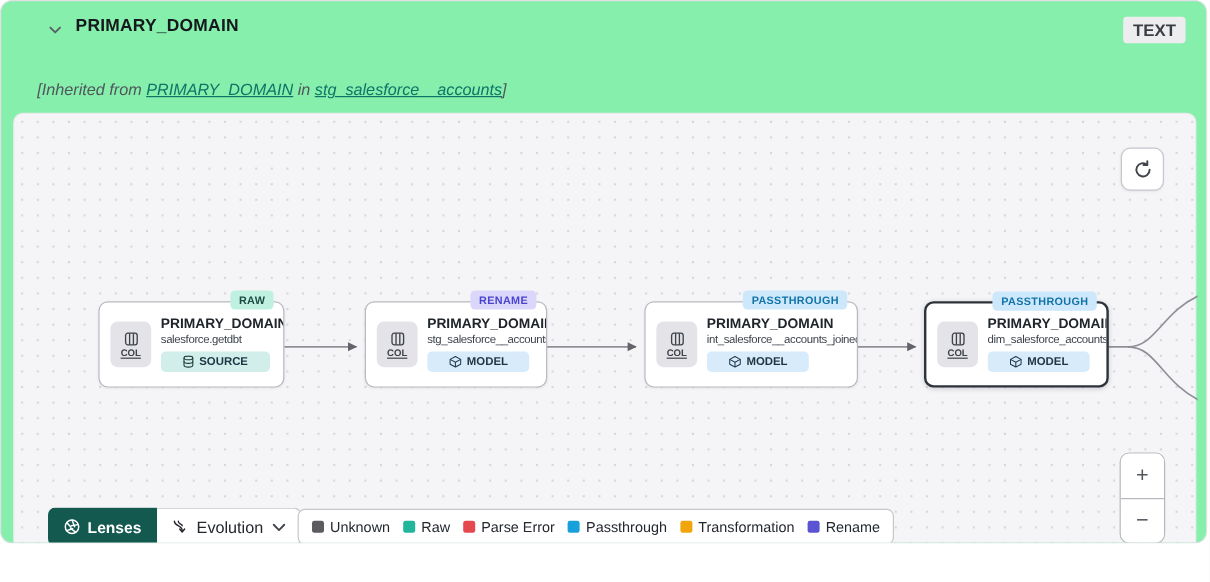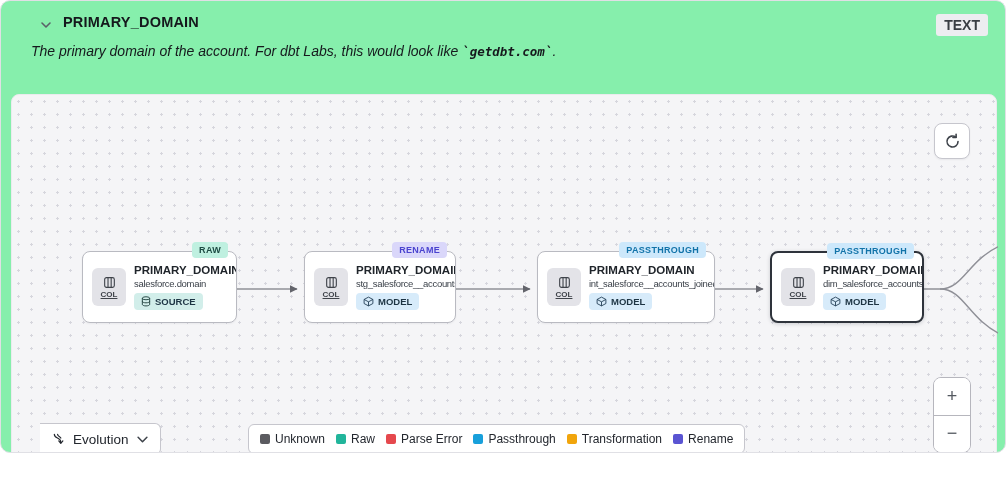--- a/index.html
+++ b/index.html
@@ -42,21 +42,21 @@
   .node.selected { border:2px solid #2e333b; box-shadow:0 1px 4px rgba(16,24,40,.18); }
   .tag { position:absolute; top:-10px; right:8px; font-size:9px; font-weight:700; letter-spacing:.3px;
          padding:3px 7px; border-radius:4px; white-space:nowrap; }
   .col-badge { width:34px; height:38px; background:#e3e3e8; border-radius:6px; flex:none;
                display:flex; flex-direction:column; align-items:center; justify-content:center; gap:1px;
                font-size:8px; font-weight:700; color:#3f434a;text-decoration:underline; }
   .node-body { display:flex; flex-direction:column; gap:2px; overflow:hidden; }
   .node-title { font-size:11.5px; font-weight:700; color:#20252b; white-space:nowrap; }
   .node-subtitle { font-size:9.5px; color:#3c424a; letter-spacing:-.3px; white-space:nowrap; }
   .resource-badge { display:inline-flex; align-items:center; gap:4px; align-self:flex-start; margin-top:2px;
-                    font-size:9.5px; font-weight:700; color:#1d3443; padding:3px 7px; border-radius:4px; }
+                    font-size:9.5px; font-weight:700; color:#1d3443; padding:3px 18px; border-radius:4px; }
 
   
   .lens-group { position:absolute; left:28px; top:328px; height:32px; display:flex; }
   .lenses-btn { display:flex; align-items:center; gap:6px; padding:0 12px; border-radius:6px 0 0 6px;
                 color:#fff; font-size:13px; font-weight:600; cursor:pointer; border:1px solid transparent; }
   .evolution-btn { display:flex; align-items:center; gap:8px; padding:0 12px; background:#fff;
                    border:1px solid #c6c6cd; border-left:none; border-radius:0 6px 6px 0;
                    font-size:13.5px; color:#23272e; cursor:pointer; }
   .legend { position:absolute; left:236px; top:329px; height:30px; display:flex; align-items:center; gap:11px;
             background:#fff; border:1px solid #c6c6cd; border-radius:6px; padding:0 11px;
@@ -72,22 +72,22 @@
 <div class="page">
 
   <div class="hdr-chevron">
     <svg width="14" height="14" viewBox="0 0 14 14" fill="none" stroke="currentColor" stroke-width="1.6" stroke-linecap="round" stroke-linejoin="round">
         <path d="M3 5l4 4 4-4"></path>
       </svg>
   </div>
   <div class="hdr-title">PRIMARY_DOMAIN</div>
   <div class="type-badge">TEXT</div>
 
-  <div class="desc-line"><span>The primary domain of the account. For dbt Labs, this would look like </span><span class="desc-code">`getdbt.com`</span><span>.</span></div>
-
+
+  <div class="inherit-line"><span>[Inherited from </span><span class="inherit-link">PRIMARY_DOMAIN</span><span> in </span><span class="inherit-link">stg_salesforce__accounts</span><span>]</span></div>
 
   <div class="canvas">
 
     <svg class="edges" width="986" height="384" viewBox="0 0 986 384">
       <defs>
         <marker id="arrow" markerWidth="7" markerHeight="7" refX="5.5" refY="3.5" orient="auto">
           <path d="M0.5,0.8 L6,3.5 L0.5,6.2 Z" fill="#63646b"></path>
         </marker>
       </defs>
       <g stroke="#8f9097" stroke-width="1.4" fill="none">
@@ -112,21 +112,21 @@
       <div class="col-badge">
         <svg width="13" height="13" viewBox="0 0 14 14" fill="none" stroke="#3f434a" stroke-width="1.2">
             <rect x="1.8" y="1.8" width="10.4" height="10.4" rx="2"></rect>
             <line x1="5.4" y1="1.8" x2="5.4" y2="12.2"></line>
             <line x1="8.8" y1="1.8" x2="8.8" y2="12.2"></line>
           </svg>
         <span>COL</span>
       </div>
       <div class="node-body">
         <div class="node-title">PRIMARY_DOMAIN__C</div>
-        <div class="node-subtitle">salesforce.domain</div>
+        <div class="node-subtitle">salesforce.getdbt</div>
         <div class="resource-badge" style="background-color: rgb(210, 238, 234);">
           <svg width="10" height="11" viewBox="0 0 12 13" fill="none" stroke="#1d3d3a" stroke-width="1.1">
               <ellipse cx="6" cy="2.6" rx="4.4" ry="1.8"></ellipse>
               <path d="M1.6 2.6 V10 c0 1 2 1.8 4.4 1.8 s4.4 -.8 4.4 -1.8 V2.6"></path>
               <path d="M1.6 6.3 c0 1 2 1.8 4.4 1.8 s4.4 -.8 4.4 -1.8"></path>
             </svg>
           <span>SOURCE</span>
         </div>
       </div>
     </div>
@@ -202,20 +202,31 @@
         </div>
       </div>
     </div>
 
     <div class="zoom-ctl">
       <div class="zoom-btn">+</div>
       <div class="zoom-btn">−</div>
     </div>
 
     <div class="lens-group">
+      <div class="lenses-btn" style="background-color: rgb(20, 89, 79);">
+        <svg width="14" height="14" viewBox="0 0 14 14" fill="none" stroke="#fff" stroke-width="1.2" stroke-linecap="round">
+            <circle cx="7" cy="7" r="5.6"></circle>
+            <path d="M7 1.4 L9.2 7"></path>
+            <path d="M12.3 5.2 L6.4 6.1"></path>
+            <path d="M10.3 11.6 L5.8 8.3"></path>
+            <path d="M2.5 10.2 L7.6 8.6"></path>
+            <path d="M2.6 3.4 L6.1 7.3"></path>
+          </svg>
+        <span>Lenses</span>
+      </div>
       <div class="evolution-btn">
         <svg width="13" height="14" viewBox="0 0 14 14" fill="none" stroke="#23272e" stroke-width="1.3" stroke-linecap="round" stroke-linejoin="round">
             <path d="M2.5 2 C2.5 7 9.5 5 9.5 10.5"></path>
             <path d="M6 2 C6 4.5 9.5 4.5 9.5 6"></path>
             <polyline points="7.3,9 9.5,11.6 11.7,9"></polyline>
           </svg>
         <span>Evolution</span>
         <svg width="11" height="7" viewBox="0 0 10 6" fill="none" stroke="#3f444b" stroke-width="1.4" stroke-linecap="round" stroke-linejoin="round">
             <polyline points="1,1 5,5 9,1"></polyline>
           </svg>

